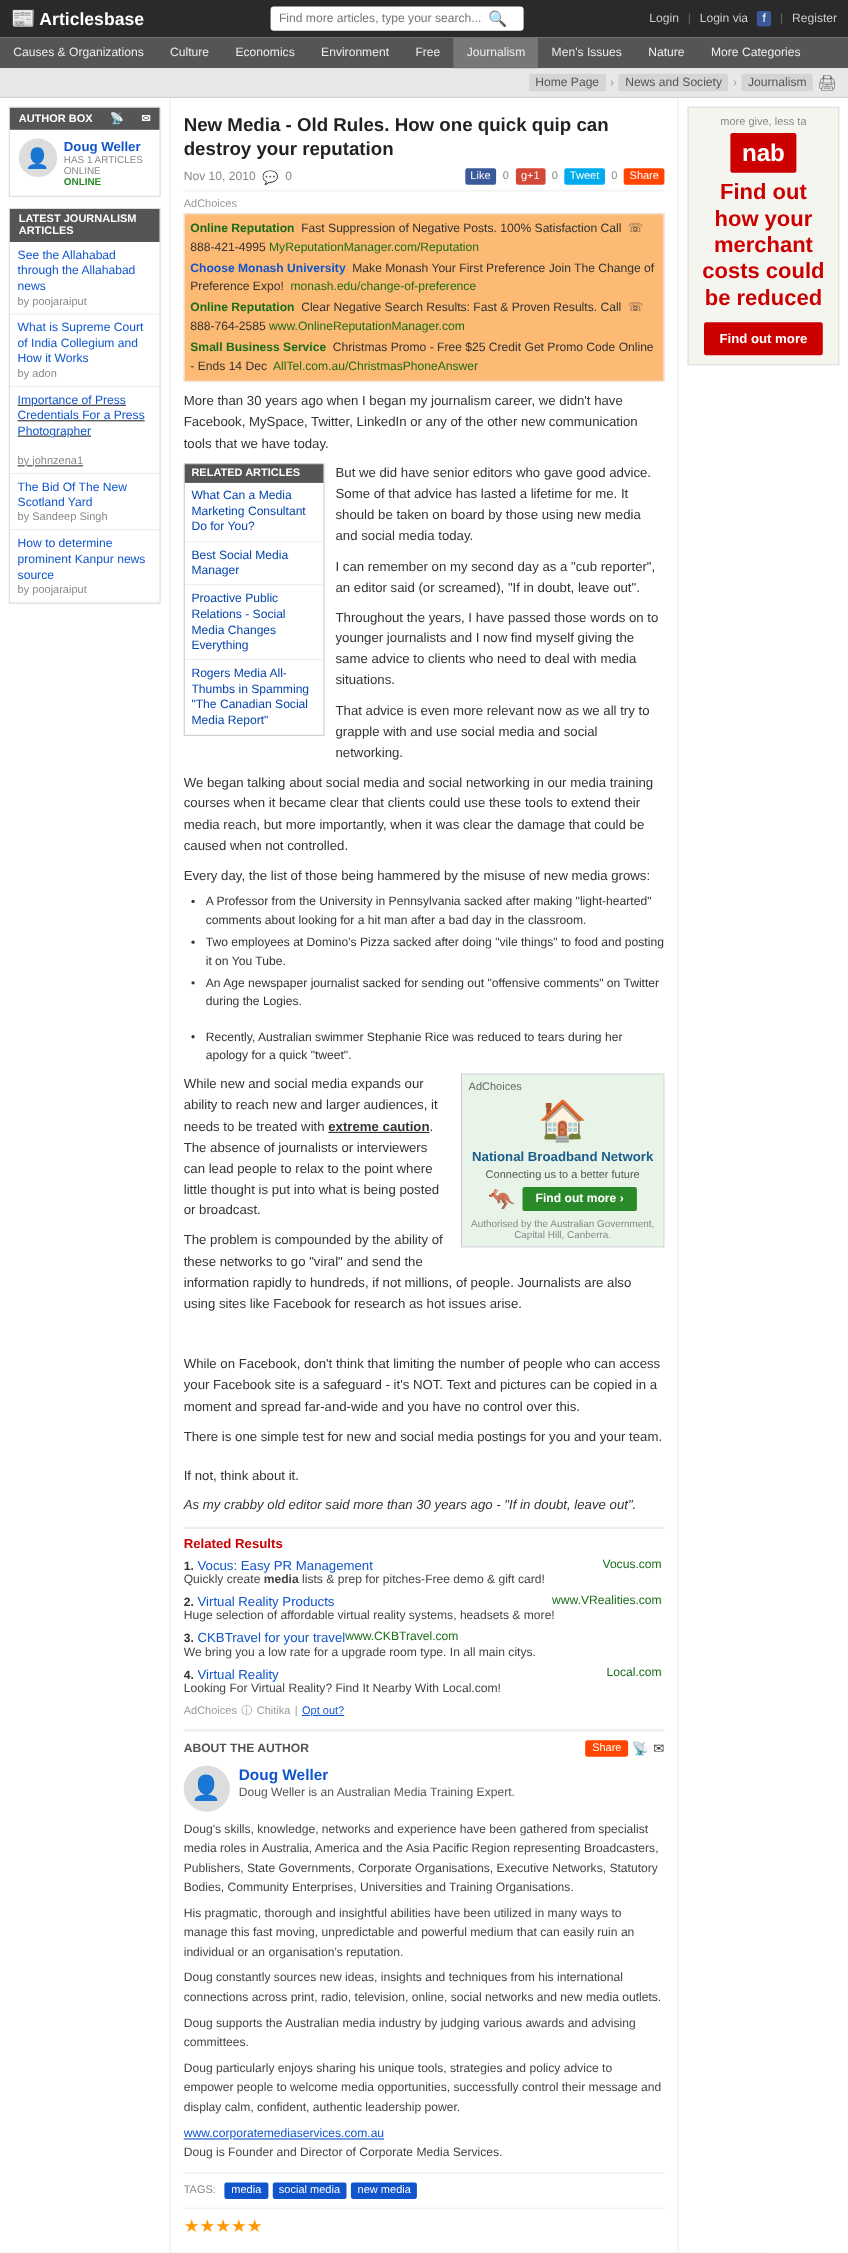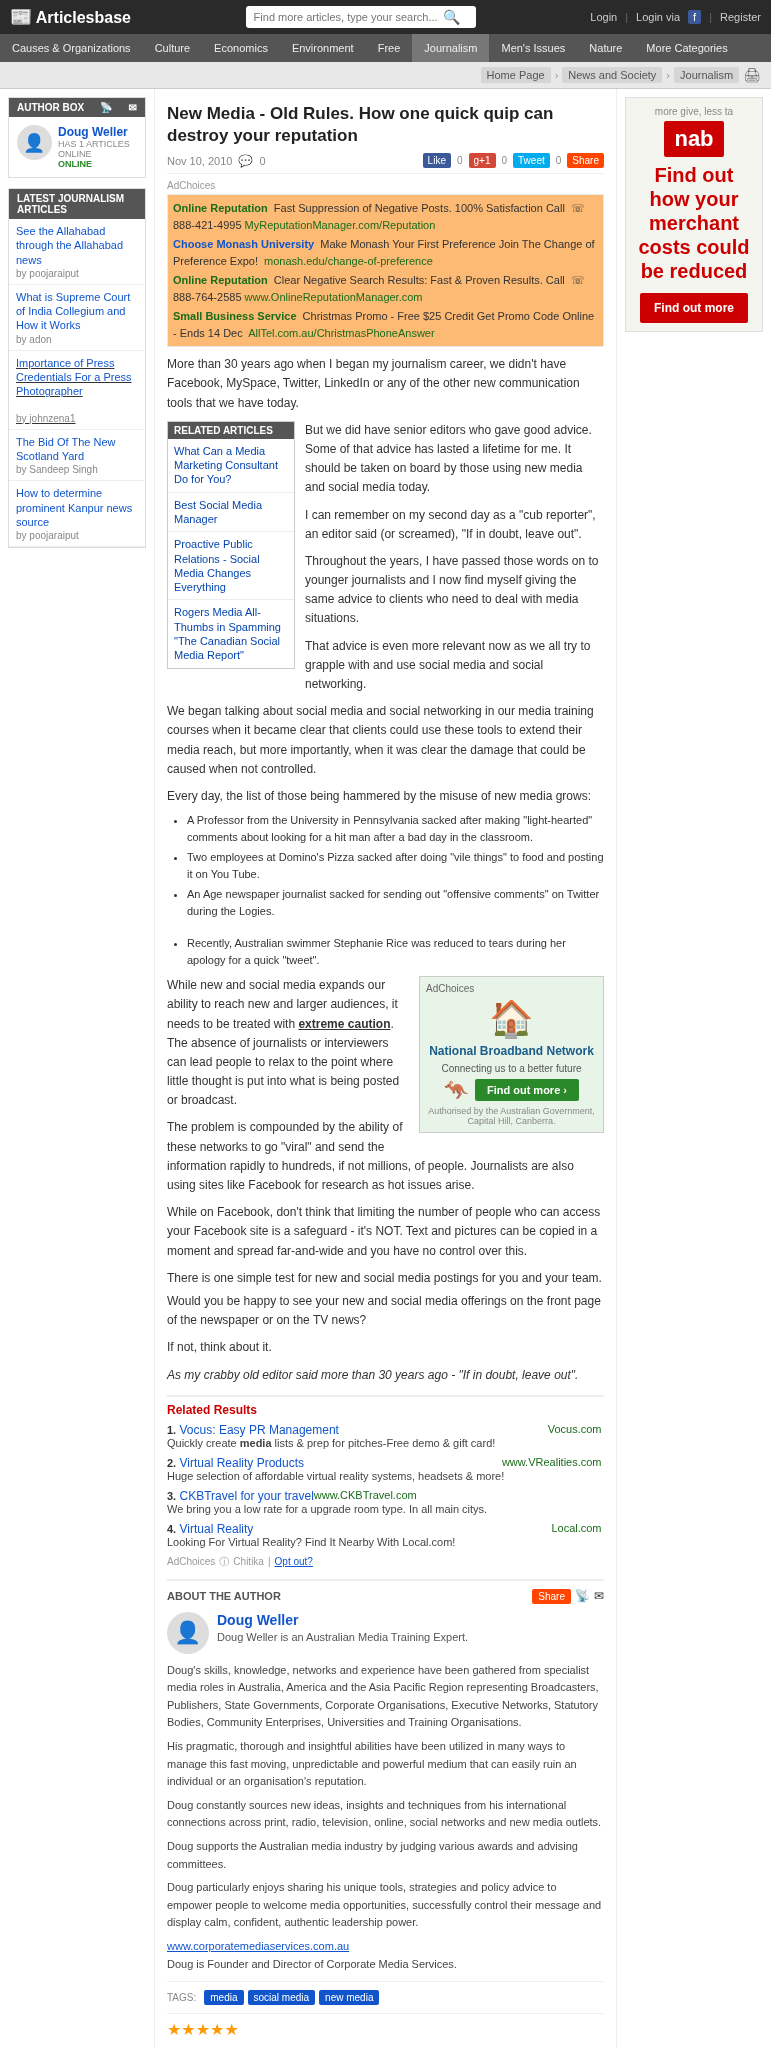--- a/index.html
+++ b/index.html
@@ -207,23 +207,22 @@
             <a href="#" style="background:#2a8a2a; color:white; padding:5px 12px; border-radius:2px; display:inline-block; font-size:11px; font-weight:bold; cursor:pointer; text-decoration:none;">Find out more ›</a>
           </div>
           <div style="font-size:9px; color:#888; margin-top:3px;">Authorised by the Australian Government, Capital Hill, Canberra.</div>
         </div>
       </div>
 
       <p style="font-size:12px; line-height:1.6; margin-bottom:8px;">While new and social media expands our ability to reach new and larger audiences, it needs to be treated with <span style="text-decoration:underline; font-weight:bold;">extreme caution</span>. The absence of journalists or interviewers can lead people to relax to the point where little thought is put into what is being posted or broadcast.</p>
       <p style="font-size:12px; line-height:1.6; margin-bottom:8px;">The problem is compounded by the ability of these networks to go "viral" and send the information rapidly to hundreds, if not millions, of people. Journalists are also using sites like Facebook for research as hot issues arise.</p>
     </div>
 
-    <p style="font-size:12px; line-height:1.6; margin-bottom:8px;">While on Facebook, don't think that limiting the number of people who can access your Facebook site is a safeguard - it's NOT. Text and pictures can be copied in a moment and spread far-and-wide and you have no control over this.</p>
-    <p style="font-size:12px; line-height:1.6; margin-bottom:4px;">There is one simple test for new and social media postings for you and your team.</p>
-    <p style="font-size:12px; line-height:1.6; margin-bottom:8px;">Would you be happy to see your new and social media offerings on the front page of the newspaper or on the TV news?</p>
+    <p style="font-size:12px; line-height:1.6; margin-bottom:8px;margin-top:28px;">While on Facebook, don't think that limiting the number of people who can access your Facebook site is a safeguard - it's NOT. Text and pictures can be copied in a moment and spread far-and-wide and you have no control over this.</p>
+    <p style="font-size:12px; line-height:1.6; margin-bottom:16px;">There is one simple test for new and social media postings for you and your team.</p>
     <p style="font-size:12px; line-height:1.6; margin-bottom:8px;">If not, think about it.</p>
     <p style="font-size:12px; line-height:1.6; margin-bottom:10px; font-style:italic;">As my crabby old editor said more than 30 years ago - "If in doubt, leave out".</p>
 
     <div style="margin:8px 0; border-top:2px solid #eee; padding-top:6px;">
       <div style="font-size:12px; font-weight:bold; color:#c00; margin-bottom:6px;">Related Results</div>
 
       <div style="margin-bottom:7px;">
         <span style="font-weight:bold; font-size:11px; color:#333;">1.</span>
         <span style="display:inline-flex; justify-content:space-between; width:calc(100% - 15px);">
           <a href="#" style="color:#1155cc; font-size:12px; text-decoration:none;">Vocus: Easy PR Management</a>

